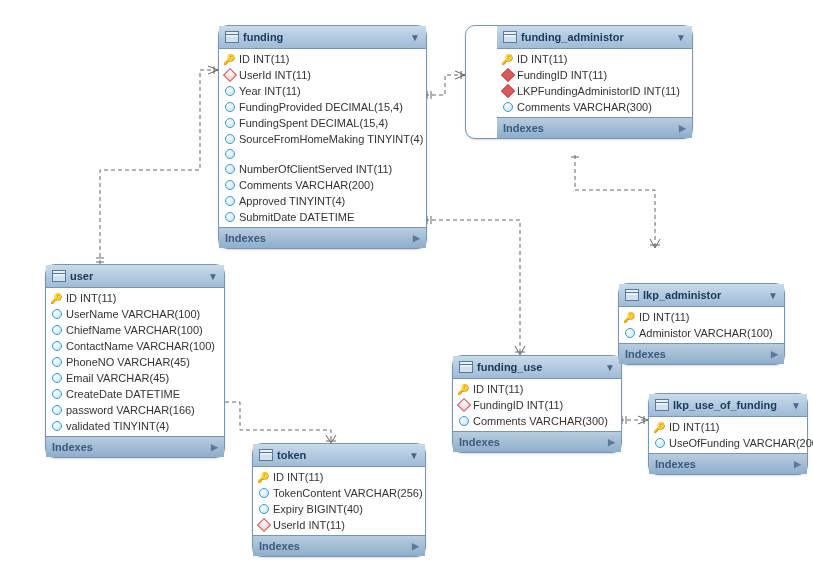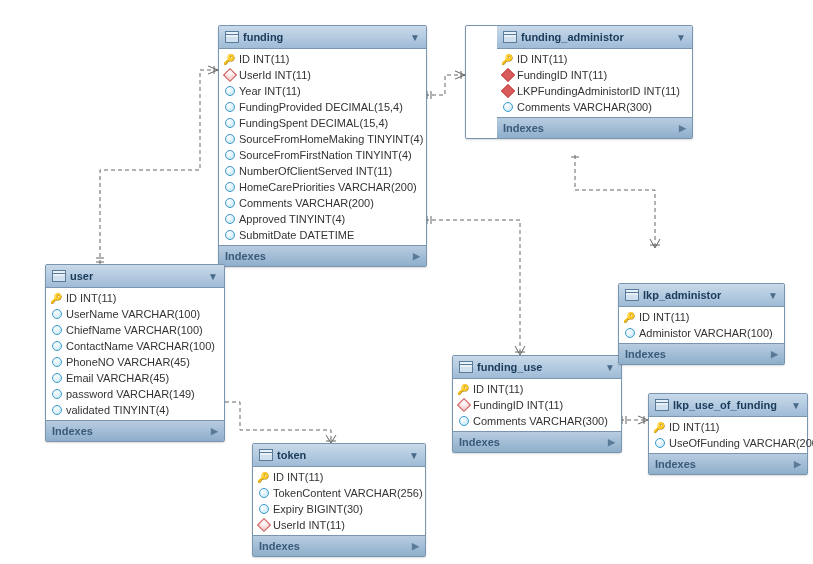--- a/index.html
+++ b/index.html
@@ -11,21 +11,21 @@
     width: 813px;
     height: 564px;
     position: relative;
     overflow: hidden;
   }
   .table-box {
     position: absolute;
     border: 1px solid #7a95b0;
     background: #ffffff;
     box-shadow: 0 1px 2px rgba(0,0,0,0.15);
-    border-radius: 2px;
+    border-radius: 10px;
   }
   .table-header {
     background: linear-gradient(#c9daea, #9fbbd6);
     border-bottom: 1px solid #7a95b0;
     padding: 3px 6px;
     font-weight: bold;
     color: #1a3a5a;
     display: flex;
     align-items: center;
     justify-content: space-between;
@@ -193,38 +193,31 @@
     <div class="col">
         <span class="col-icon">
           <span class="attr"></span>
         </span>
         <span>SourceFromHomeMaking TINYINT(4)</span>
       </div>
     <div class="col">
         <span class="col-icon">
           <span class="attr"></span>
         </span>
-        <span>SourceFromFirstNation TINYINT(4)</span>
       </div>
     <div class="col">
         <span class="col-icon">
           <span class="attr"></span>
         </span>
         <span>NumberOfClientServed INT(11)</span>
       </div>
     <div class="col">
         <span class="col-icon">
           <span class="attr"></span>
         </span>
-        <span>HomeCarePriorities VARCHAR(200)</span>
-      </div>
-    <div class="col">
-        <span class="col-icon">
-          <span class="attr"></span>
-        </span>
         <span>Comments VARCHAR(200)</span>
       </div>
     <div class="col">
         <span class="col-icon">
           <span class="attr"></span>
         </span>
         <span>Approved TINYINT(4)</span>
       </div>
     <div class="col">
         <span class="col-icon">
@@ -317,21 +310,27 @@
     <div class="col">
         <span class="col-icon">
           <span class="attr"></span>
         </span>
         <span>Email VARCHAR(45)</span>
       </div>
     <div class="col">
         <span class="col-icon">
           <span class="attr"></span>
         </span>
-        <span>password VARCHAR(149)</span>
+        <span>CreateDate DATETIME</span>
+      </div>
+    <div class="col">
+        <span class="col-icon">
+          <span class="attr"></span>
+        </span>
+        <span>password VARCHAR(166)</span>
       </div>
     <div class="col">
         <span class="col-icon">
           <span class="attr"></span>
         </span>
         <span>validated TINYINT(4)</span>
       </div>
   </div>
   <div class="indexes-footer">
     <span>Indexes</span>
@@ -355,21 +354,21 @@
     <div class="col">
         <span class="col-icon">
           <span class="attr"></span>
         </span>
         <span>TokenContent VARCHAR(256)</span>
       </div>
     <div class="col">
         <span class="col-icon">
           <span class="attr"></span>
         </span>
-        <span>Expiry BIGINT(30)</span>
+        <span>Expiry BIGINT(40)</span>
       </div>
     <div class="col">
         <span class="col-icon">
           <span class="fk"></span>
         </span>
         <span>UserId INT(11)</span>
       </div>
   </div>
   <div class="indexes-footer">
     <span>Indexes</span>

